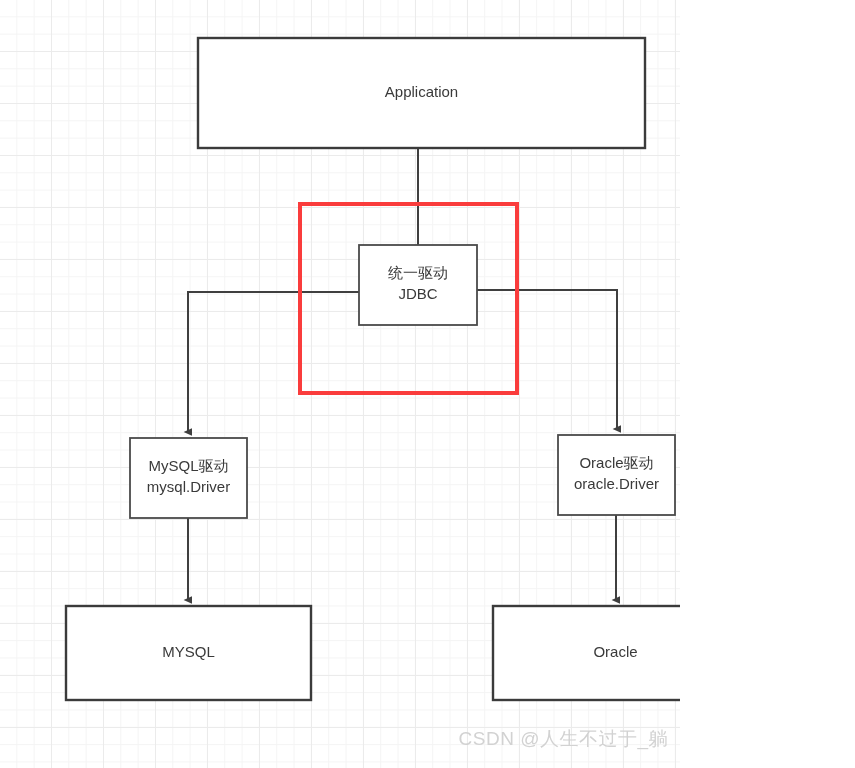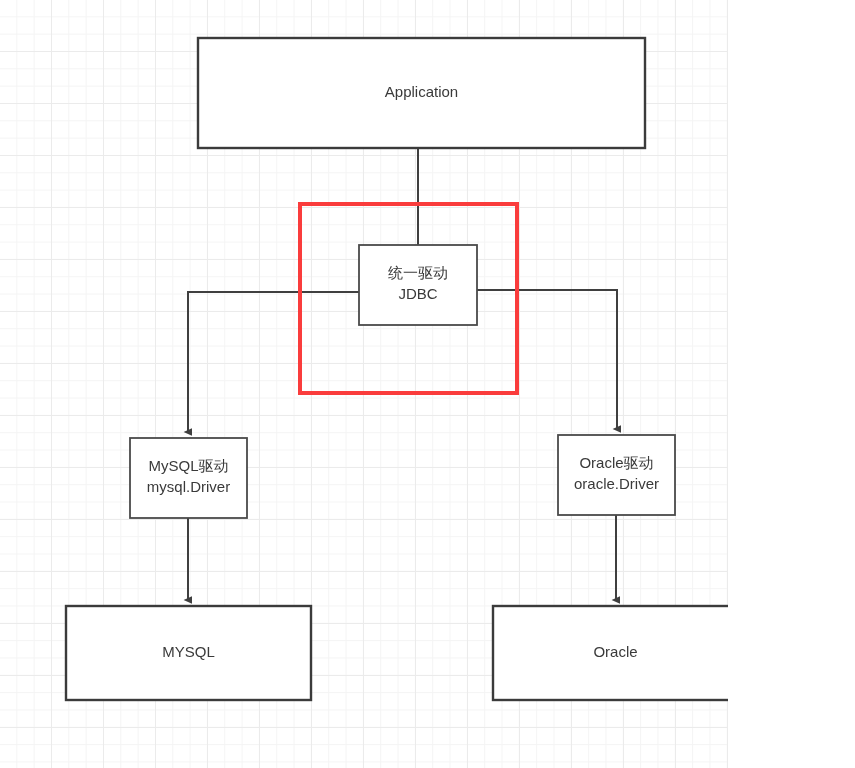--- a/index.html
+++ b/index.html
@@ -21,21 +21,20 @@
       linear-gradient(to right, #ebebeb 1px, transparent 1px),
       linear-gradient(to bottom, #ebebeb 1px, transparent 1px),
       linear-gradient(to right, #f4f4f4 1px, transparent 1px),
       linear-gradient(to bottom, #f4f4f4 1px, transparent 1px);
     background-size:
       52px 52px,
       52px 52px,
       17.33px 17.33px,
       17.33px 17.33px;
     background-position: -1px -1px, -1px -1px, -1px -1px, -1px -1px;
-    padding-left: 48px;
   }
   #diagram-svg {
     position: absolute;
     left: 0;
     top: 0;
     width: 855px;
     height: 768px;
   }
   .node-rect {
     fill: #ffffff;
@@ -125,13 +124,14 @@
           <rect x="66" y="606" width="245" height="94" class="node-rect"></rect>
           <text x="188.5" y="653" class="node-label label-lg">MYSQL</text>
         </g>
         <g>
           <rect x="493" y="606" width="245" height="94" class="node-rect"></rect>
           <text x="615.5" y="653" class="node-label label-lg">Oracle</text>
         </g>
       </g>
   </svg>
 
+  <div class="watermark">CSDN @人生不过于_躺</div>
 </div>
 
 </body></html>

